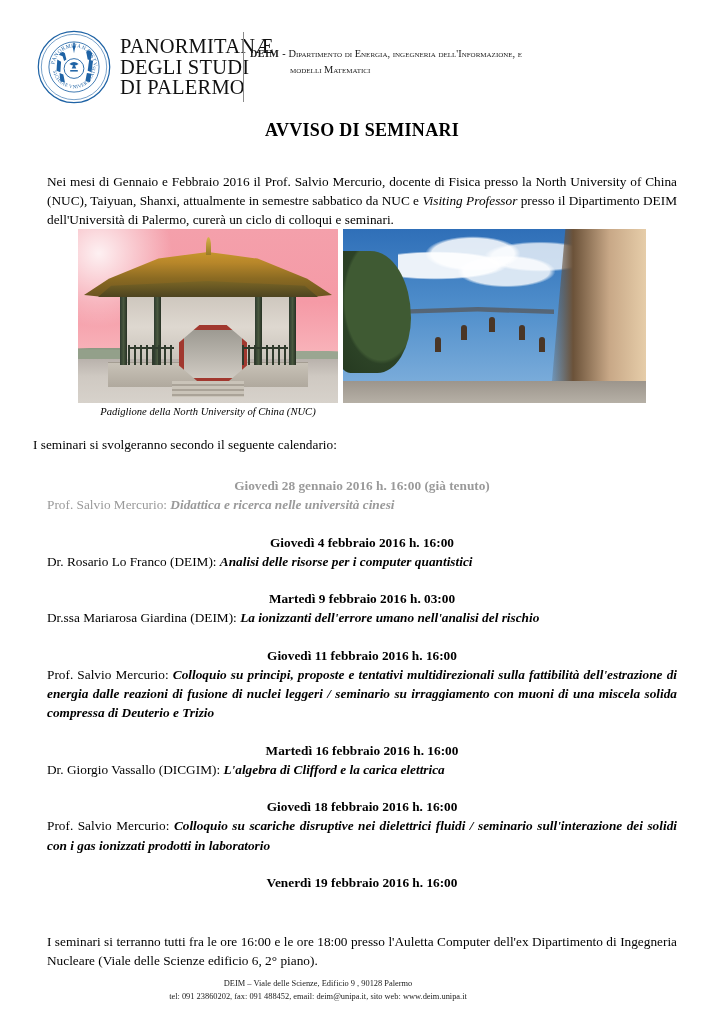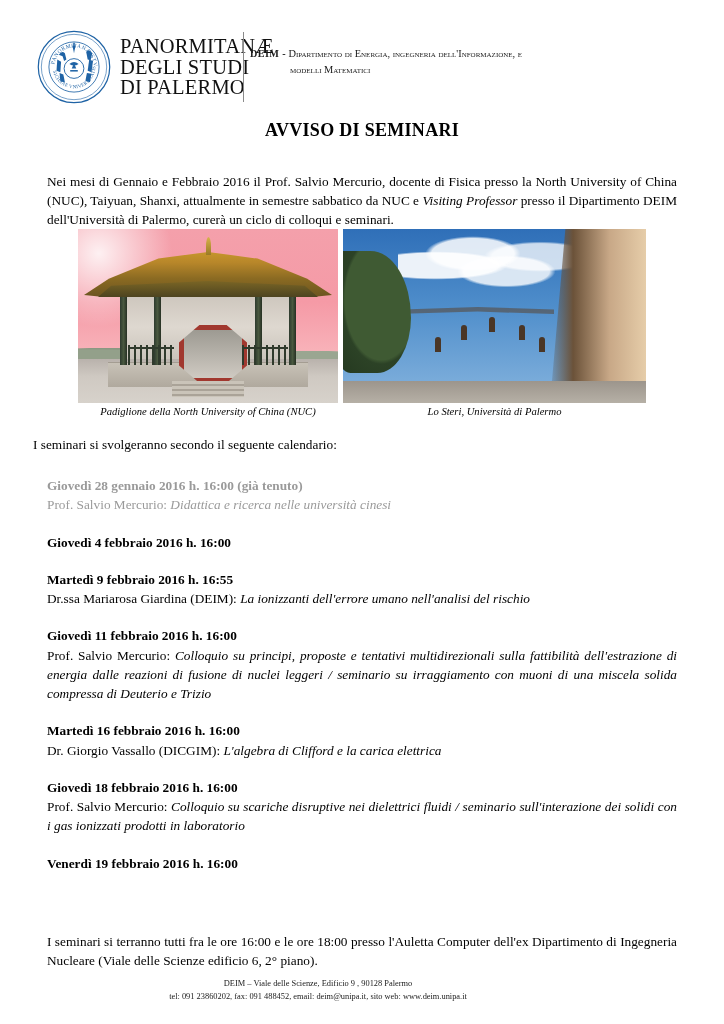--- a/index.html
+++ b/index.html
@@ -262,32 +262,32 @@
   }
 
   .schedule {
     position: absolute;
     left: 47px; top: 476px;
     width: 630px;
     font-size: 13.3px;
   }
   .seminar { margin-bottom: 18px; }
   .sem-date {
-    text-align: left;
+    text-align: center;
     font-weight: bold;
     line-height: 1.45;
   }
   .sem-line {
     line-height: 1.45;
     text-align: justify;
     text-justify: inter-word;
   }
   .sem-line .title {
     font-style: italic;
-    font-weight: normal;
+    font-weight: bold;
   }
   .seminar.past .sem-date,
   .seminar.past .sem-line { color: #9a9a9a; }
 
   .closing {
     position: absolute;
     left: 47px; top: 933px;
     width: 630px;
     font-size: 13.3px;
     line-height: 1.42;
@@ -393,38 +393,38 @@
       <div class="steri-win" style="left:176px; top:96px;"></div>
       <div class="steri-win" style="left:196px; top:108px;"></div>
       <div class="steri-tree"></div>
       <div class="steri-right"></div>
       <div class="steri-ground"></div>
     </div>
   </div>
 
   <div class="captions">
     <div class="cap-left">Padiglione della North University of China (NUC)</div>
-    <div class="cap-right">Lo Steri, Università di Palermo</div>
   </div>
 
   <div class="calendar-lead">I seminari si svolgeranno secondo il seguente calendario:</div>
 
   <div class="schedule">
 
     <div class="seminar past">
       <div class="sem-date">Giovedì 28 gennaio 2016 h. 16:00 (già tenuto)</div>
       <div class="sem-line"><span>Prof. Salvio Mercurio: </span><span class="title">Didattica e ricerca nelle università cinesi</span></div>
     </div>
 
     <div class="seminar">
       <div class="sem-date">Giovedì 4 febbraio 2016 h. 16:00</div>
-    </div>
-
-    <div class="seminar">
-      <div class="sem-date">Martedì 9 febbraio 2016 h. 16:55</div>
+      <div class="sem-line"><span>Dr. Rosario Lo Franco (DEIM): </span><span class="title">Analisi delle risorse per i computer quantistici</span></div>
+    </div>
+
+    <div class="seminar">
+      <div class="sem-date">Martedì 9 febbraio 2016 h. 03:00</div>
       <div class="sem-line"><span>Dr.ssa Mariarosa Giardina (DEIM): </span><span class="title">La ionizzanti dell'errore umano nell'analisi del rischio</span></div>
     </div>
 
     <div class="seminar">
       <div class="sem-date">Giovedì 11 febbraio 2016 h. 16:00</div>
       <div class="sem-line"><span>Prof. Salvio Mercurio: </span><span class="title">Colloquio su principi, proposte e tentativi multidirezionali sulla fattibilità dell'estrazione di energia dalle reazioni di fusione di nuclei leggeri / seminario su irraggiamento con muoni di una miscela solida compressa di Deuterio e Trizio</span></div>
     </div>
 
     <div class="seminar">
       <div class="sem-date">Martedì 16 febbraio 2016 h. 16:00</div>

